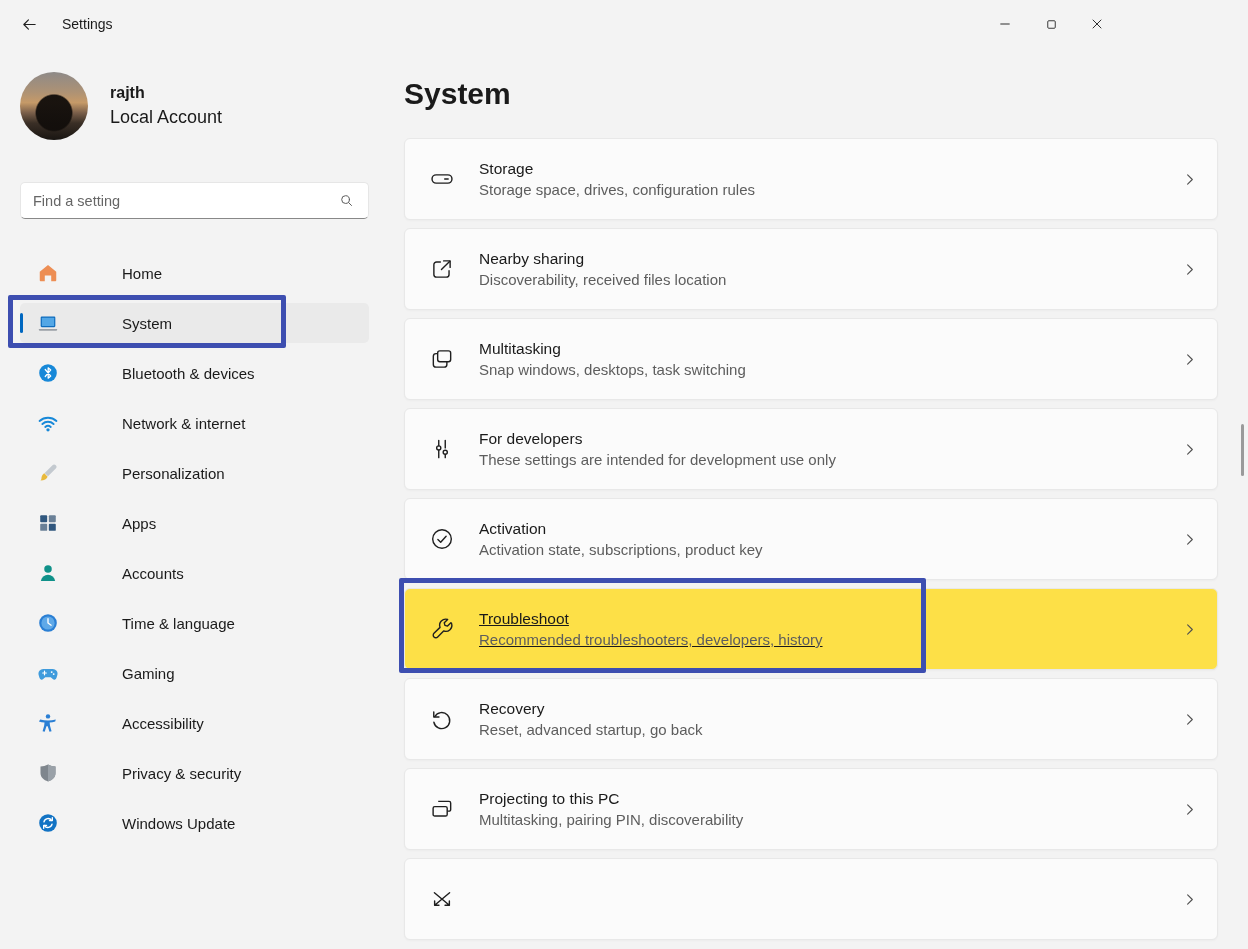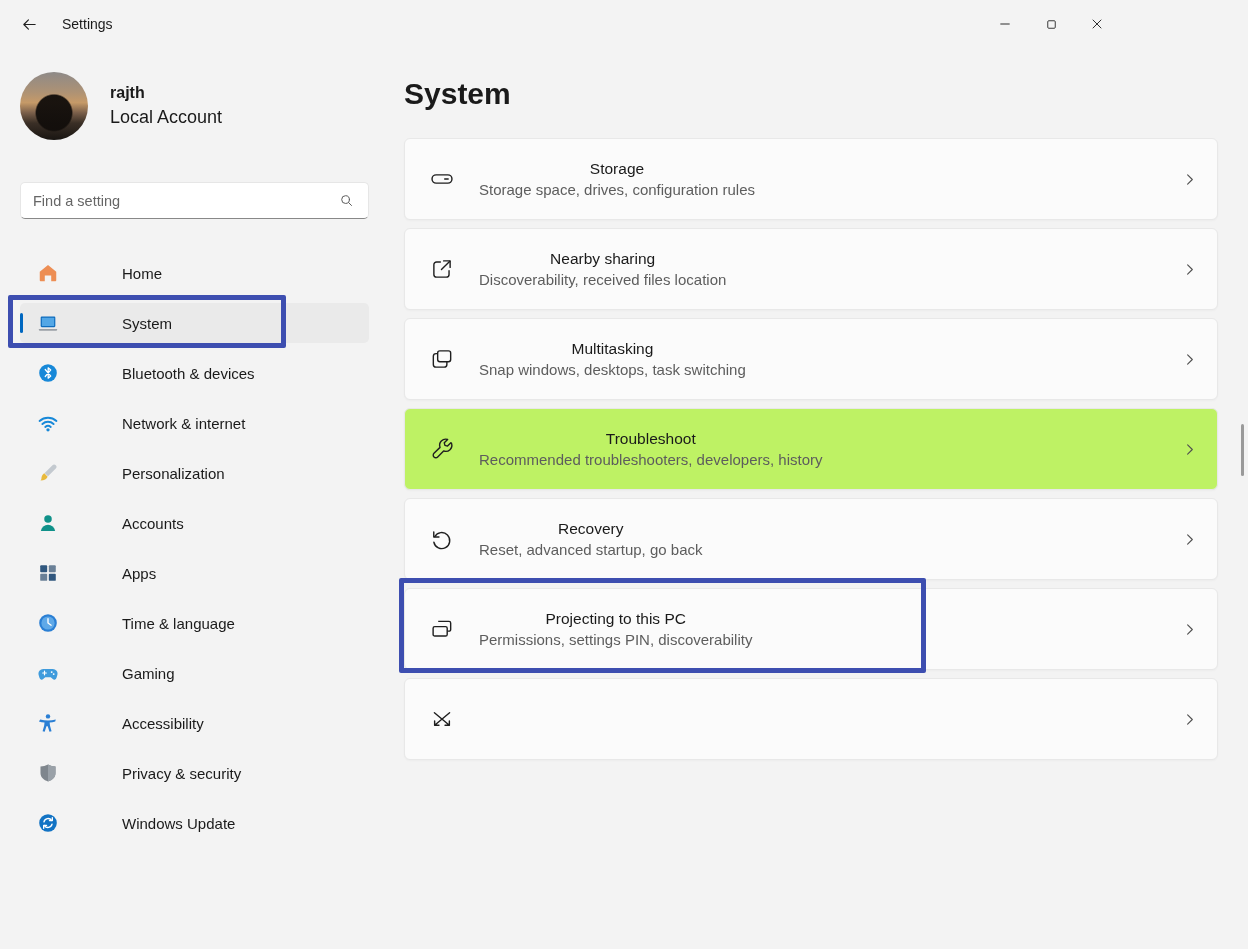--- a/index.html
+++ b/index.html
@@ -68,23 +68,23 @@
   .page-title { margin:26px 0 0 0; font-size:30px; font-weight:600; line-height:40px; }
   .cards { margin-top:24px; }
   .card {
     height:82px; background:#fbfbfb;
     border:1px solid #e8e8e8; border-radius:6px;
     margin-bottom:8px;
     display:flex; align-items:center;
     box-shadow:0 1px 2px rgba(0,0,0,.03);
     cursor:pointer;
   }
-  .card.card-hover { background:#bef264; }
+  .card.card-hover { background:#fde047;text-decoration:underline; }
   .card-icon { width:74px; display:flex; justify-content:center; align-items:center; flex:0 0 auto; }
-  .card-text { display:flex; flex-direction:column; gap:3px;text-align:center; }
+  .card-text { display:flex; flex-direction:column; gap:3px; }
   .card-title { font-size:15.5px; }
   .card-sub { font-size:15px; color:#5d5d5d; }
   .card-chevron { margin-left:auto; margin-right:20px; display:flex; }
 
   
   .annotation {
     position:absolute; border:5px solid #3d4eb0; border-radius:2px;
     z-index:20; pointer-events:none;
   }
   #ann-system { left:8px; top:295px; width:278px; height:53px; }
@@ -204,37 +204,37 @@
             <path d="M20.5 3.5 c1.2 1.2 1 2.6 0 3.6 L12 15.6 L8.4 12 L16.9 3.5 c1-1 2.4-1.2 3.6 0 z" fill="#c3c9cf"></path>
             <path d="M8 12.4 L11.6 16 c-1 2.6-3.4 4-7.8 4.2 1.7-1.6 .7-3 1.5-4.6 .6-1.3 1.6-2.6 2.7-3.2 z" fill="#e8b93c"></path>
           </svg>
       </span>
       <span class="nav-label">Personalization</span>
     </div>
 
     <div class="nav-item">
       <span class="nav-icon">
         <svg viewBox="0 0 24 24" width="22" height="22">
-            <circle cx="12" cy="7.6" r="4.1" fill="#0f9189"></circle>
-            <path d="M4.2 20.6 a7.9 7.9 0 0 1 15.6 0 z" fill="#0f9189"></path>
-          </svg>
-      </span>
-      <span class="nav-label">Accounts</span>
-    </div>
-
-    <div class="nav-item">
-      <span class="nav-icon">
-        <svg viewBox="0 0 24 24" width="22" height="22">
             <rect x="3.5" y="3.5" width="7.6" height="7.6" rx="1" fill="#30577e"></rect>
             <rect x="12.9" y="3.5" width="7.6" height="7.6" rx="1" fill="#6a8097"></rect>
             <rect x="3.5" y="12.9" width="7.6" height="7.6" rx="1" fill="#6a8097"></rect>
             <rect x="12.9" y="12.9" width="7.6" height="7.6" rx="1" fill="#30577e"></rect>
           </svg>
       </span>
       <span class="nav-label">Apps</span>
+    </div>
+
+    <div class="nav-item">
+      <span class="nav-icon">
+        <svg viewBox="0 0 24 24" width="22" height="22">
+            <circle cx="12" cy="7.6" r="4.1" fill="#0f9189"></circle>
+            <path d="M4.2 20.6 a7.9 7.9 0 0 1 15.6 0 z" fill="#0f9189"></path>
+          </svg>
+      </span>
+      <span class="nav-label">Accounts</span>
     </div>
 
     <div class="nav-item">
       <span class="nav-icon">
         <svg viewBox="0 0 24 24" width="22" height="22">
             <circle cx="12" cy="12" r="9.6" fill="#2a7fd4"></circle>
             <circle cx="12" cy="12" r="7.2" fill="#5fa9e8"></circle>
             <path d="M12 7.4 V12 l3.4 2.4" stroke="#fff" stroke-width="1.5" fill="none" stroke-linecap="round"></path>
           </svg>
       </span>
@@ -342,21 +342,57 @@
         <div class="card-title">Multitasking</div>
         <div class="card-sub">Snap windows, desktops, task switching</div>
       </div>
       <div class="card-chevron">
         <svg viewBox="0 0 24 24" width="15" height="15" fill="none" stroke="#505050" stroke-width="1.8" stroke-linecap="round" stroke-linejoin="round">
             <path d="M9 4.5 L16.5 12 9 19.5"></path>
           </svg>
       </div>
     </div>
 
-
+    <div class="card">
+      <div class="card-icon">
+        <svg viewBox="0 0 24 24" width="26" height="26" fill="none" stroke="#1f1f1f" stroke-width="1.3" stroke-linecap="round">
+            <path d="M9 4 v5 M9 13 v7"></path>
+            <circle cx="9" cy="11" r="1.9"></circle>
+            <path d="M15 4 v7 M15 17 v3"></path>
+            <circle cx="15" cy="15" r="1.9"></circle>
+          </svg>
+      </div>
+      <div class="card-text">
+        <div class="card-title">For developers</div>
+        <div class="card-sub">These settings are intended for development use only</div>
+      </div>
+      <div class="card-chevron">
+        <svg viewBox="0 0 24 24" width="15" height="15" fill="none" stroke="#505050" stroke-width="1.8" stroke-linecap="round" stroke-linejoin="round">
+            <path d="M9 4.5 L16.5 12 9 19.5"></path>
+          </svg>
+      </div>
+    </div>
+
+    <div class="card">
+      <div class="card-icon">
+        <svg viewBox="0 0 24 24" width="26" height="26" fill="none" stroke="#1f1f1f" stroke-width="1.3" stroke-linecap="round" stroke-linejoin="round">
+            <circle cx="12" cy="12" r="8.6"></circle>
+            <path d="M8.2 12.4 l2.6 2.6 5-5.6"></path>
+          </svg>
+      </div>
+      <div class="card-text">
+        <div class="card-title">Activation</div>
+        <div class="card-sub">Activation state, subscriptions, product key</div>
+      </div>
+      <div class="card-chevron">
+        <svg viewBox="0 0 24 24" width="15" height="15" fill="none" stroke="#505050" stroke-width="1.8" stroke-linecap="round" stroke-linejoin="round">
+            <path d="M9 4.5 L16.5 12 9 19.5"></path>
+          </svg>
+      </div>
+    </div>
 
     <div class="card card-hover">
       <div class="card-icon">
         <svg viewBox="0 0 24 24" width="26" height="26" fill="none" stroke="#1f1f1f" stroke-width="1.3" stroke-linejoin="round" stroke-linecap="round">
             <path d="M20.2 6.2 l-3.1 3.1 -2.4-.6 -.6-2.4 3.1-3.1 a5.6 5.6 0 0 0-7 7.3 L4.6 16 a2.4 2.4 0 1 0 3.4 3.4 l5.5-5.6 a5.6 5.6 0 0 0 7.3-7 z"></path>
           </svg>
       </div>
       <div class="card-text">
         <div class="card-title">Troubleshoot</div>
         <div class="card-sub">Recommended troubleshooters, developers, history</div>
@@ -388,21 +424,21 @@
 
     <div class="card">
       <div class="card-icon">
         <svg viewBox="0 0 24 24" width="26" height="26" fill="none" stroke="#1f1f1f" stroke-width="1.3" stroke-linejoin="round">
             <path d="M8.5 5 h10 a1.5 1.5 0 0 1 1.5 1.5 v6 a1.5 1.5 0 0 1-1.5 1.5 h-1.6"></path>
             <rect x="3.8" y="9.8" width="13" height="8.7" rx="1.5"></rect>
           </svg>
       </div>
       <div class="card-text">
         <div class="card-title">Projecting to this PC</div>
-        <div class="card-sub">Permissions, settings PIN, discoverability</div>
+        <div class="card-sub">Multitasking, pairing PIN, discoverability</div>
       </div>
       <div class="card-chevron">
         <svg viewBox="0 0 24 24" width="15" height="15" fill="none" stroke="#505050" stroke-width="1.8" stroke-linecap="round" stroke-linejoin="round">
             <path d="M9 4.5 L16.5 12 9 19.5"></path>
           </svg>
       </div>
     </div>
 
     <div class="card">
       <div class="card-icon">

